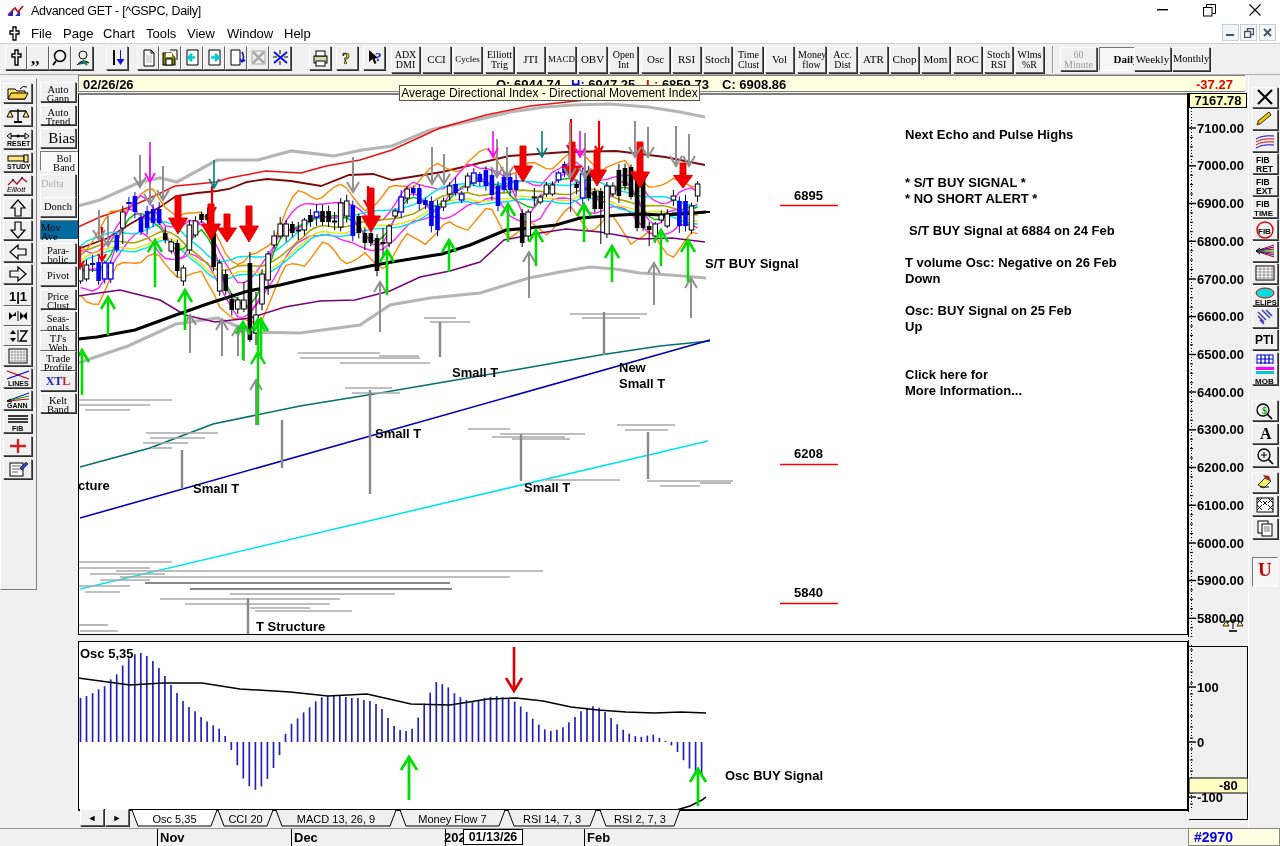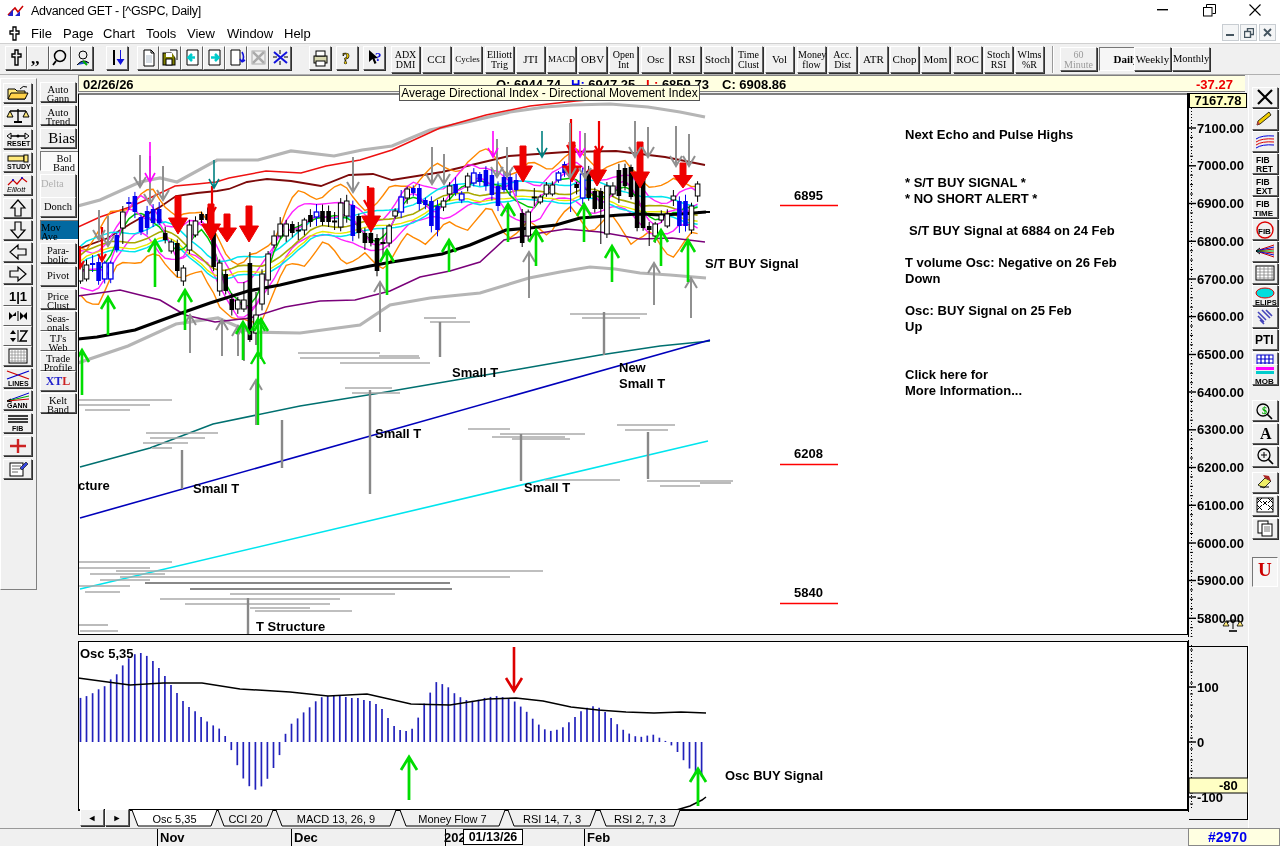--- a/index.html
+++ b/index.html
@@ -1026,14 +1026,14 @@
 <div class="abs" style="left:0;top:828px;width:1280px;height:18px;background:#f0f0f0;border-top:1px solid #999"></div>
 <div class="abs" style="left:160px;top:830px;font-size:13px;font-weight:bold">Nov</div>
 <div class="abs" style="left:294px;top:830px;font-size:13px;font-weight:bold">Dec</div>
 <div class="abs" style="left:444px;top:830px;font-size:13px;font-weight:bold">202</div>
 <div class="abs" style="left:587px;top:830px;font-size:13px;font-weight:bold">Feb</div>
 <div class="abs" style="left:157px;top:829px;width:1px;height:17px;background:#000"></div>
 <div class="abs" style="left:291px;top:829px;width:1px;height:17px;background:#000"></div>
 <div class="abs" style="left:445px;top:829px;width:1px;height:17px;background:#000"></div>
 <div class="abs" style="left:584px;top:829px;width:1px;height:17px;background:#000"></div>
 <div class="abs" style="left:463px;top:829px;width:60px;height:16px;background:#fff;border:1px solid #000;font-size:12.5px;font-weight:bold;text-align:center;line-height:15px">01/13/26</div>
-<div class="abs" style="left:1188px;top:828px;width:92px;height:18px;background:#ffffe1;border:1px solid #888;color:#0000ee;font-size:14px;font-weight:bold;text-align:left;padding-left:19px;line-height:16px">#2970</div>
+<div class="abs" style="left:1188px;top:828px;width:92px;height:18px;background:#ffffe1;border:1px solid #888;color:#0000ee;font-size:14px;font-weight:bold;text-align:left;padding-left:5px;line-height:16px">#2970</div>
 <div class="abs" style="left:78px;top:635px;width:1110px;height:6px;background:#f0f0f0"></div>
 <div class="abs" style="left:399px;top:85px;width:301px;height:16px;background:#ffffe1;border:1px solid #555;font-size:12px;text-align:center;line-height:14px;z-index:50;white-space:nowrap;overflow:hidden">Average Directional Index - Directional Movement Index</div>
 </body></html>

